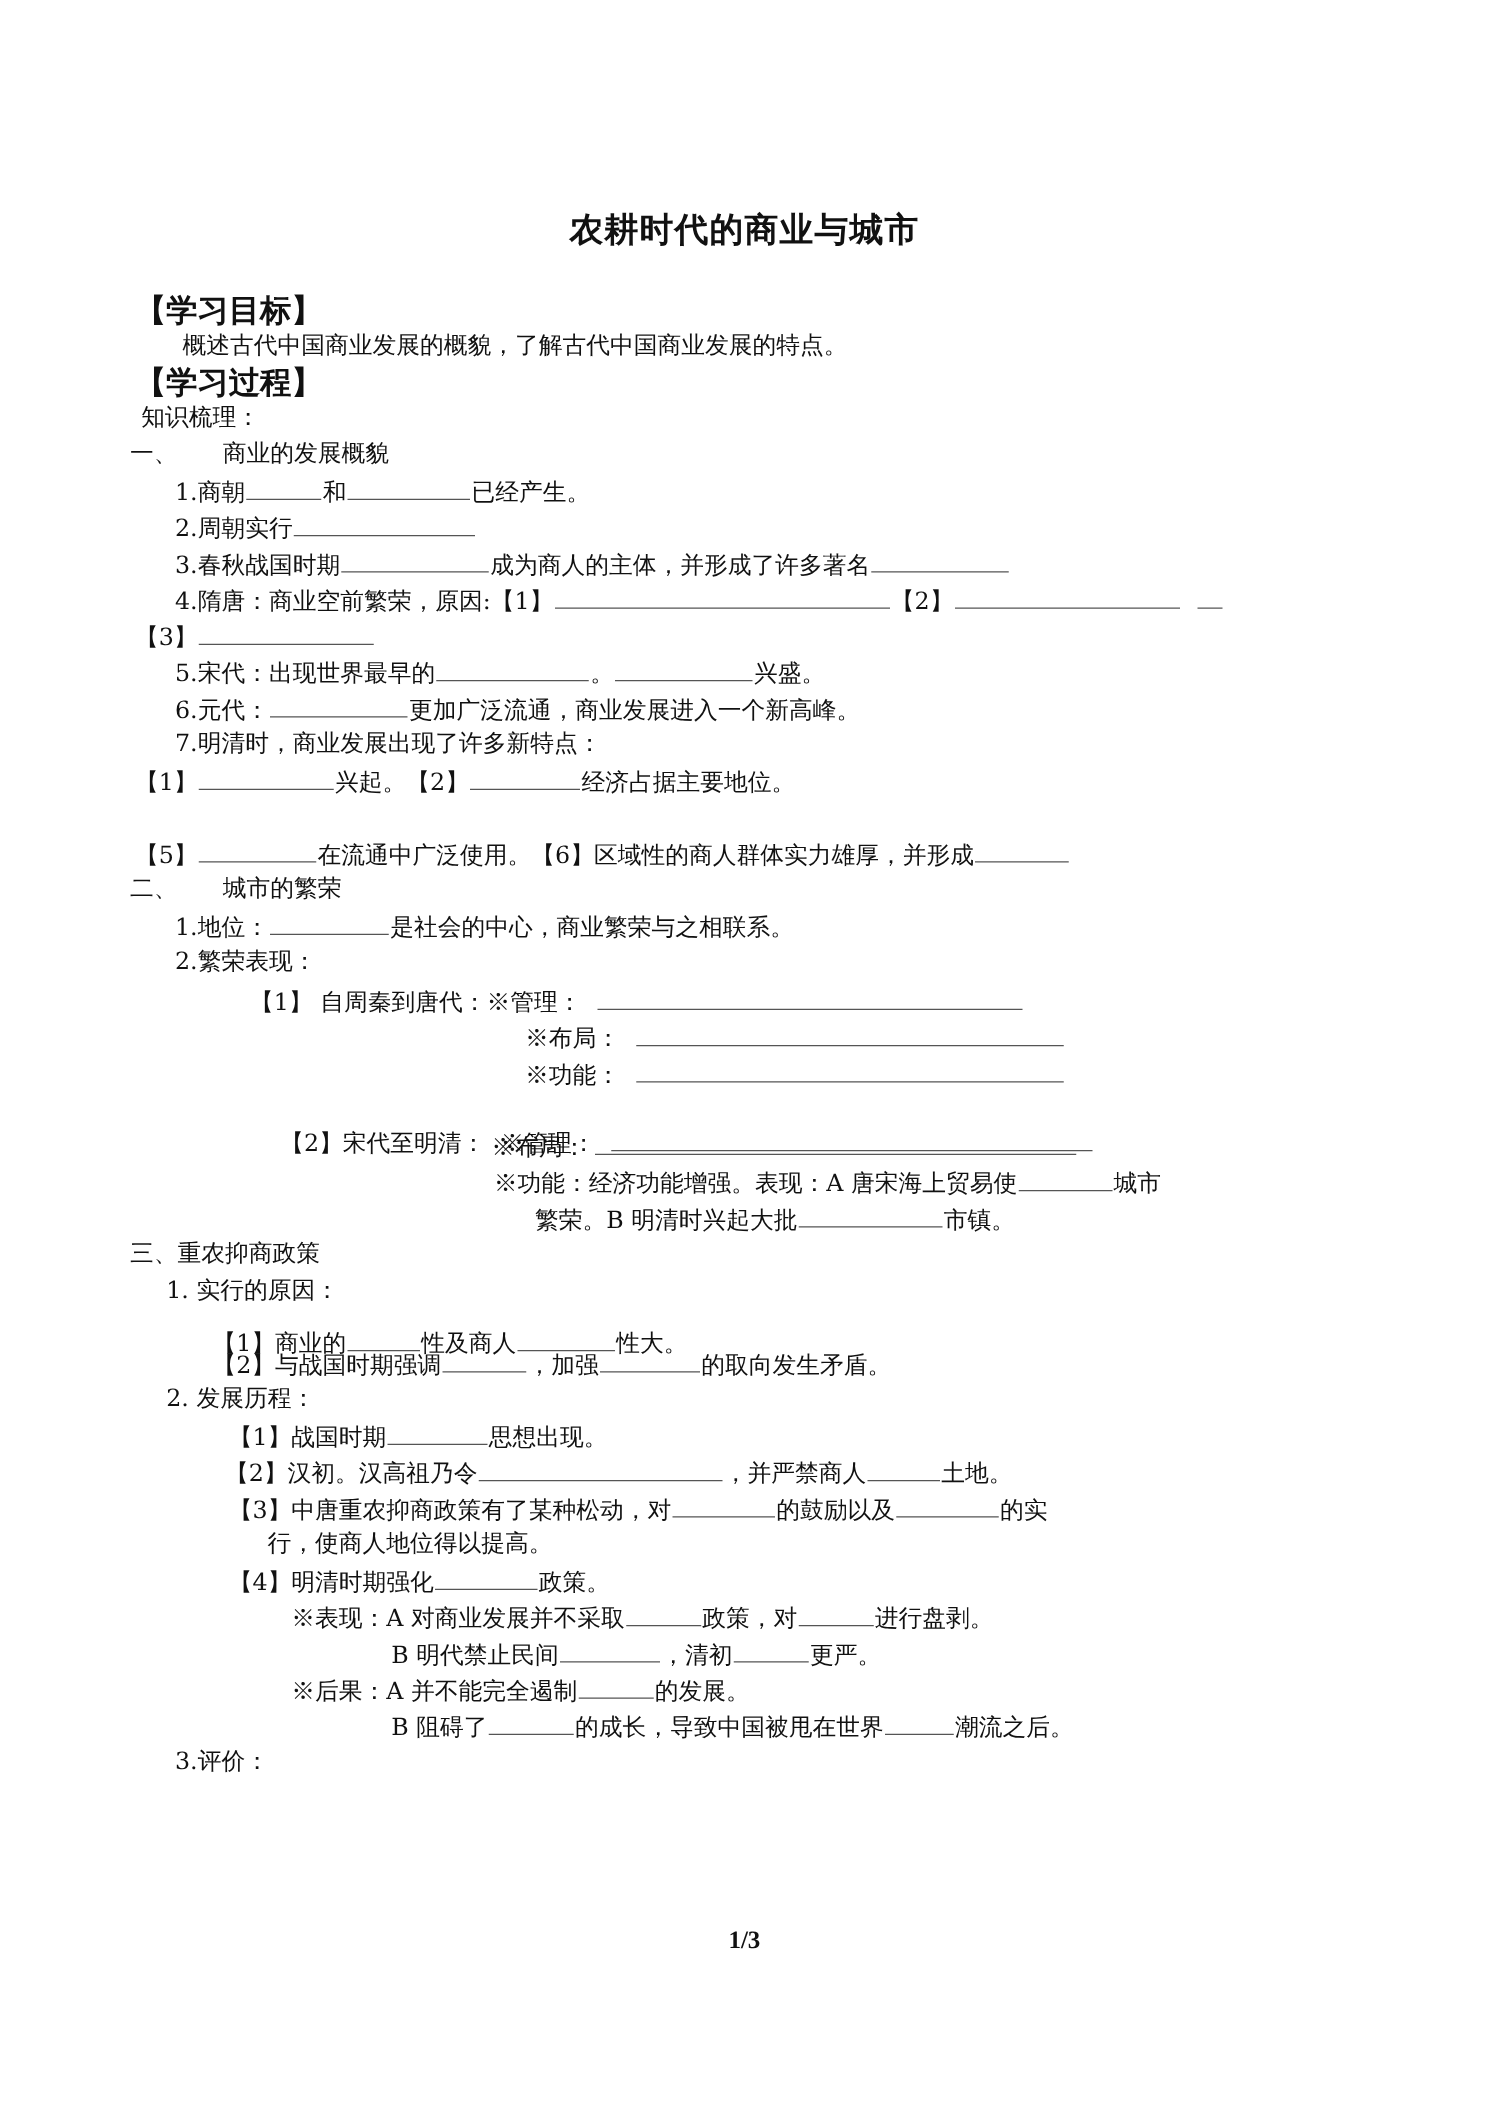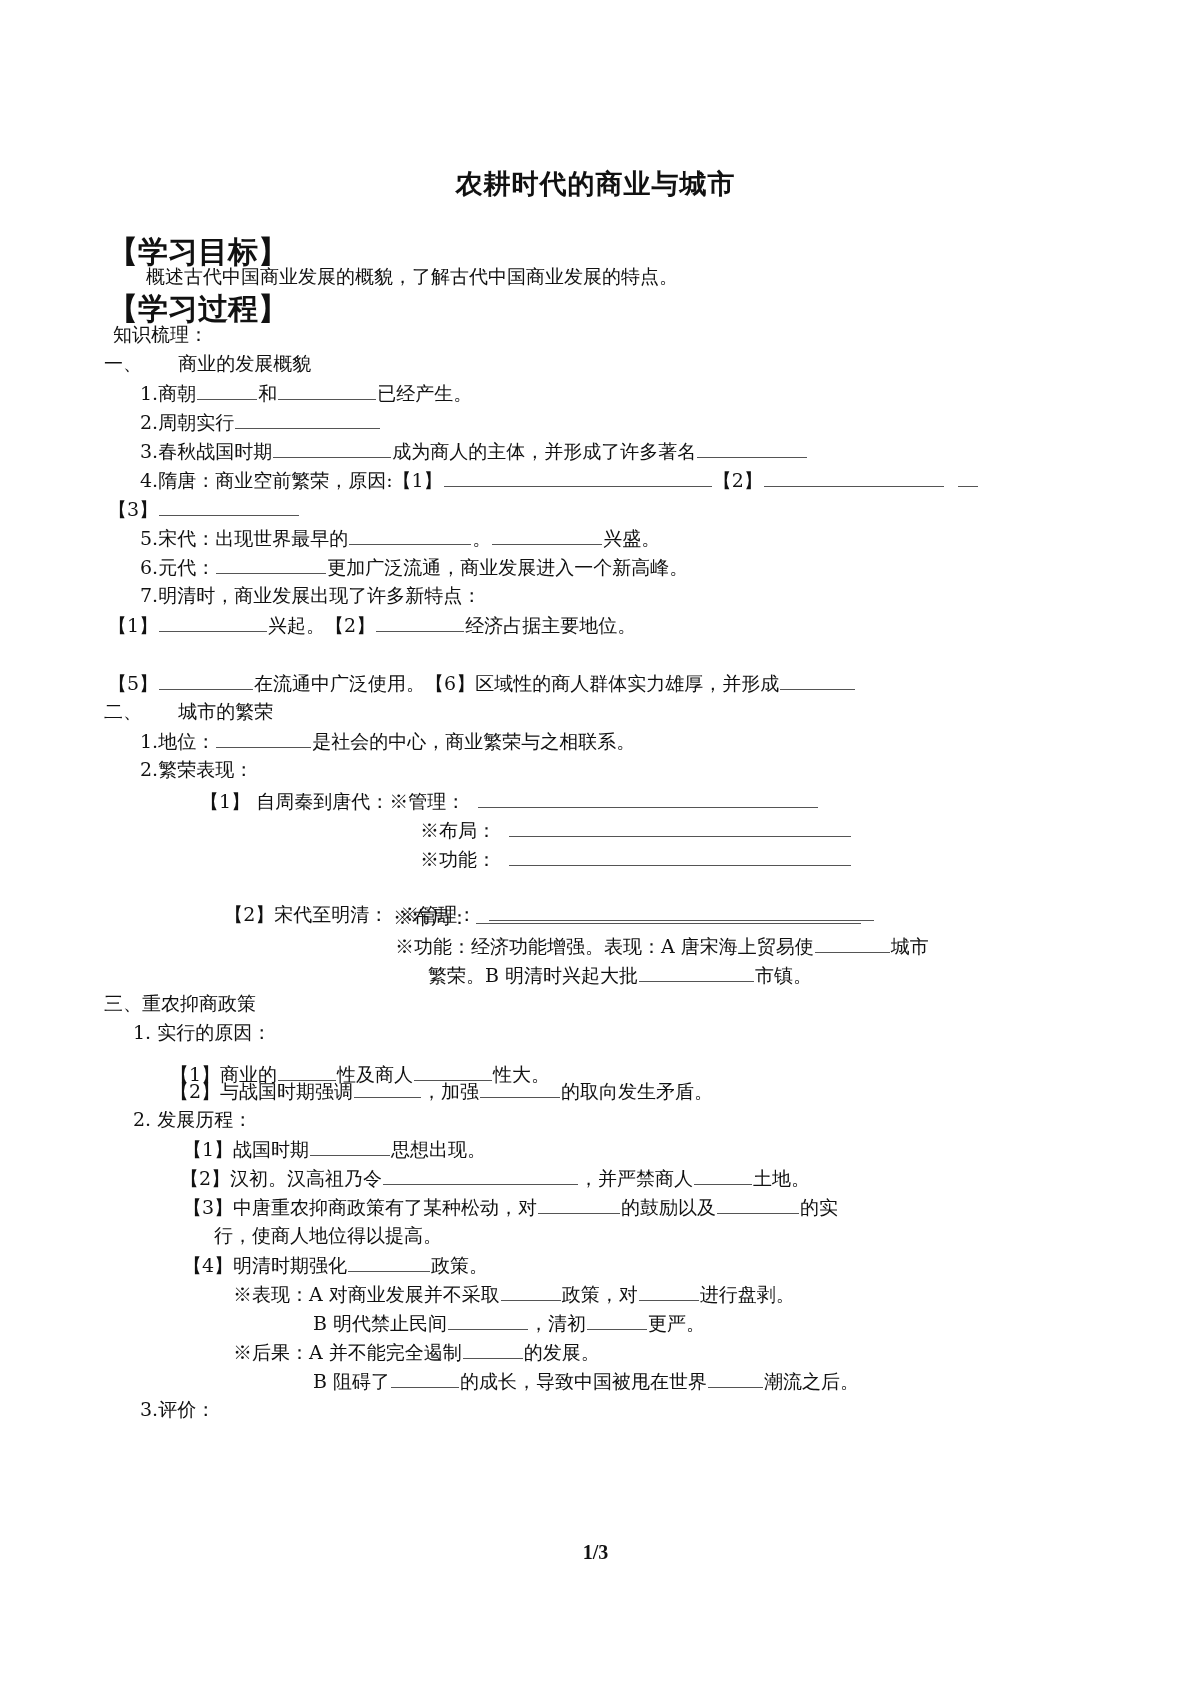--- a/index.html
+++ b/index.html
@@ -10,21 +10,21 @@
   }
   .page { position: absolute; left: 0; top: 0; width: 1191px; height: 1273px; text-decoration: underline; }
   .title {
     position: absolute; top: 166px; left: 0; width: 1191px; text-align: center;
     font-family: "DejaVu Sans", "Liberation Sans", sans-serif;
     font-size: 27px; font-weight: bold; letter-spacing: 1px;
   }
   .heading {
     position: absolute; left: 108px;
     font-family: "DejaVu Sans", "Liberation Sans", sans-serif;
-    font-size: 30px; font-weight: bold;
+    font-size: 25px; font-weight: bold;
   }
   .line {
     position: absolute; font-size: 19px; white-space: nowrap; line-height: 26px;
   }
   .blank {
     display: inline-block; border-bottom: 1.3px solid #555; height: 20px;
     vertical-align: baseline; margin: 0 1px;
   }
   .pager {
     position: absolute; top: 1541px; left: 0; width: 1191px; text-align: center;

